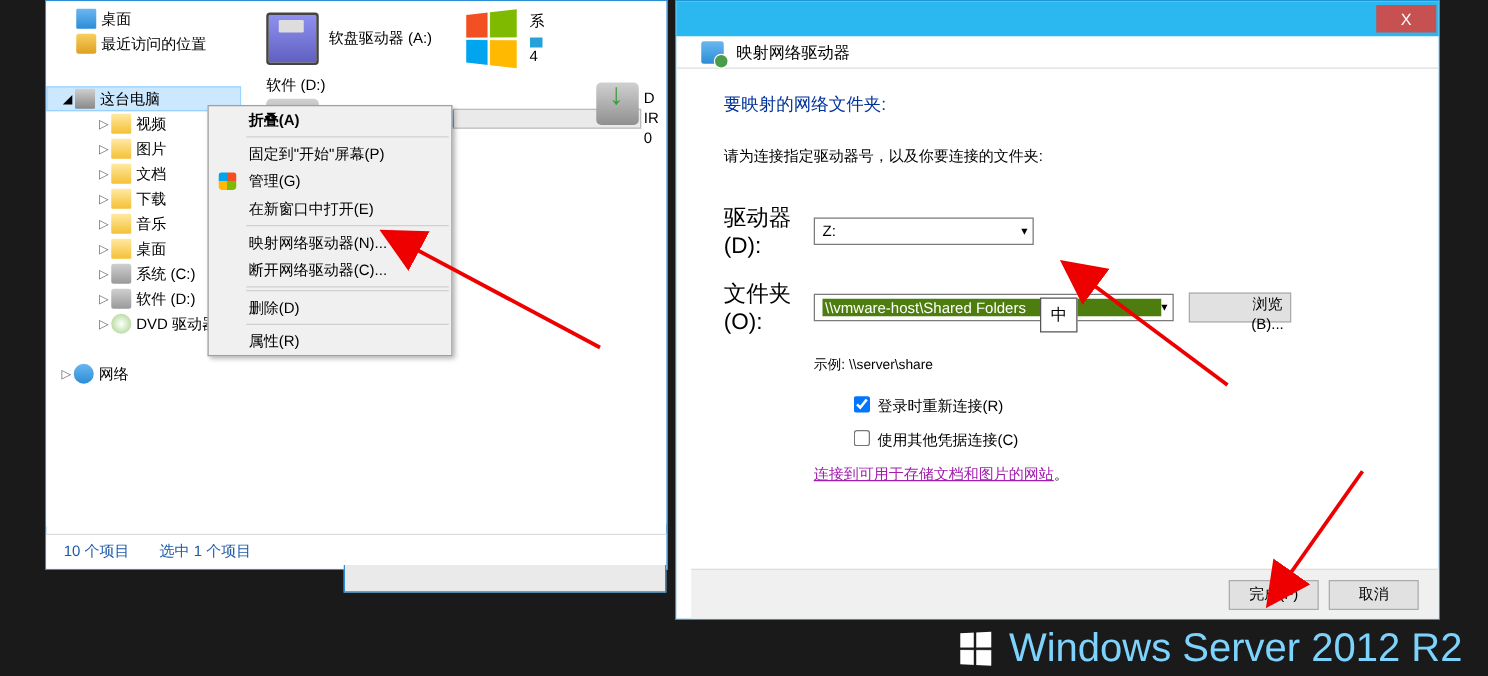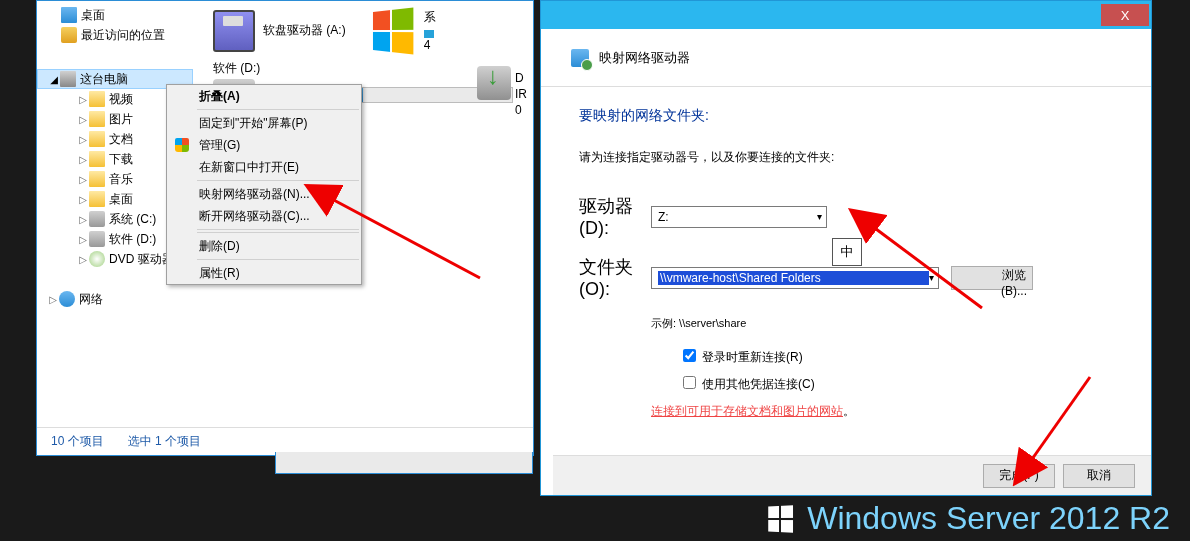--- a/index.html
+++ b/index.html
@@ -62,41 +62,41 @@
     .ctx-sep { height: 1px; background: #d0d0d0; margin: 2px 2px 2px 30px; }
     .ctx-shield { position:absolute; left:8px; width:14px; height:14px; background: conic-gradient(#f25022 0 25%, #7fba00 0 50%, #ffb900 0 75%, #00a4ef 0); border-radius: 2px 2px 3px 3px; }
     
     
     .dialog {
       position: absolute; left: 540px; top: 0; width: 612px; height: 496px;
       background: #fff; border: 1px solid #2196d6;
     }
     .dialog-title { height: 28px; background: #2bb7ef; display: flex; align-items: center; justify-content: flex-end; }
     .close-btn { width: 48px; height: 22px; background: #c75050; color:#fff; display:flex; align-items:center; justify-content:center; font-size:13px; margin-right:2px; }
-    .dialog-header { height: 58px; border-bottom: 1px solid #ddd; display:flex; align-items:center; padding-left: 30px; gap:10px; }
+    .dialog-header { height: 26px; border-bottom: 1px solid #ddd; display:flex; align-items:center; padding-left: 20px; gap:10px; }
     .dialog-icon { width:18px; height:18px; background: linear-gradient(#6bb7f0,#2b8dd6); border-radius:2px; position:relative; }
     .dialog-icon::after{ content:''; position:absolute; right:-4px; bottom:-4px; width:10px; height:10px; background:#4a9d4a; border-radius:50%; border:1px solid #fff;}
     .dialog-title-text { font-size: 13px; color:#000; }
     
     .dialog-body { padding: 20px 38px; }
     .dlg-h1 { color: #003399; font-size: 14px; margin-bottom: 24px; }
     .dlg-instr { font-size: 12px; color:#000; margin-bottom: 28px; }
     .form-row { display: flex; align-items: center; margin-bottom: 16px; }
     .form-label { width: 72px; font-size: 18px; }
     .combo { border: 1px solid #7a7a7a; height: 22px; background:#fff; display:flex; align-items:center; justify-content:space-between; padding: 0 4px 0 6px; font-size:12px;}
     .combo-arrow { font-size:10px; color:#000; }
     .combo.drive { width: 176px; }
     .combo.folder { width: 288px; }
-    .folder-input { flex:1; background:#1d4ed8; color:#fff; padding:0 2px; white-space:nowrap; overflow:hidden; }
+    .folder-input { flex:1; background:#4d7c0f; color:#fff; padding:0 2px; white-space:nowrap; overflow:hidden; }
     .browse-btn { margin-left: 12px; width: 82px; height: 24px; border: 1px solid #acacac; background: #e1e1e1; font-size:12px;padding-left:44px; }
     .example-row { margin-left: 72px; font-size:11px; margin-bottom: 18px; }
     .check-row { margin-left: 104px; font-size:12px; margin-bottom: 10px; display:flex; align-items:flex-start; gap:6px;}
     .check-row input { width:13px; height:13px; }
     .link-row { margin-left: 72px; font-size:12px; }
-    .link-row a { color: #ef4444; text-decoration: underline; cursor:pointer; }
+    .link-row a { color: #a21caf; text-decoration: underline; cursor:pointer; }
     
     .dialog-footer { position:absolute; bottom:0; left:0; right:0; height:40px; background:#f0f0f0; border-top:1px solid #ddd; display:flex; align-items:center; justify-content:flex-end; gap:8px; padding-right:16px;margin-left:12px; }
     .dlg-btn { width: 72px; height: 24px; border: 1px solid #acacac; background: #e1e1e1; font-size:12px; }
     
     
     .ime-box { position:absolute; left:832px; top:238px; width:30px; height:28px; border:1px solid #555; background:#fff; display:flex; align-items:center; justify-content:center; font-size:13px; z-index:60;}
     
     
     .arrow { position:absolute; z-index:70; }
     .arrow svg { overflow:visible; }

